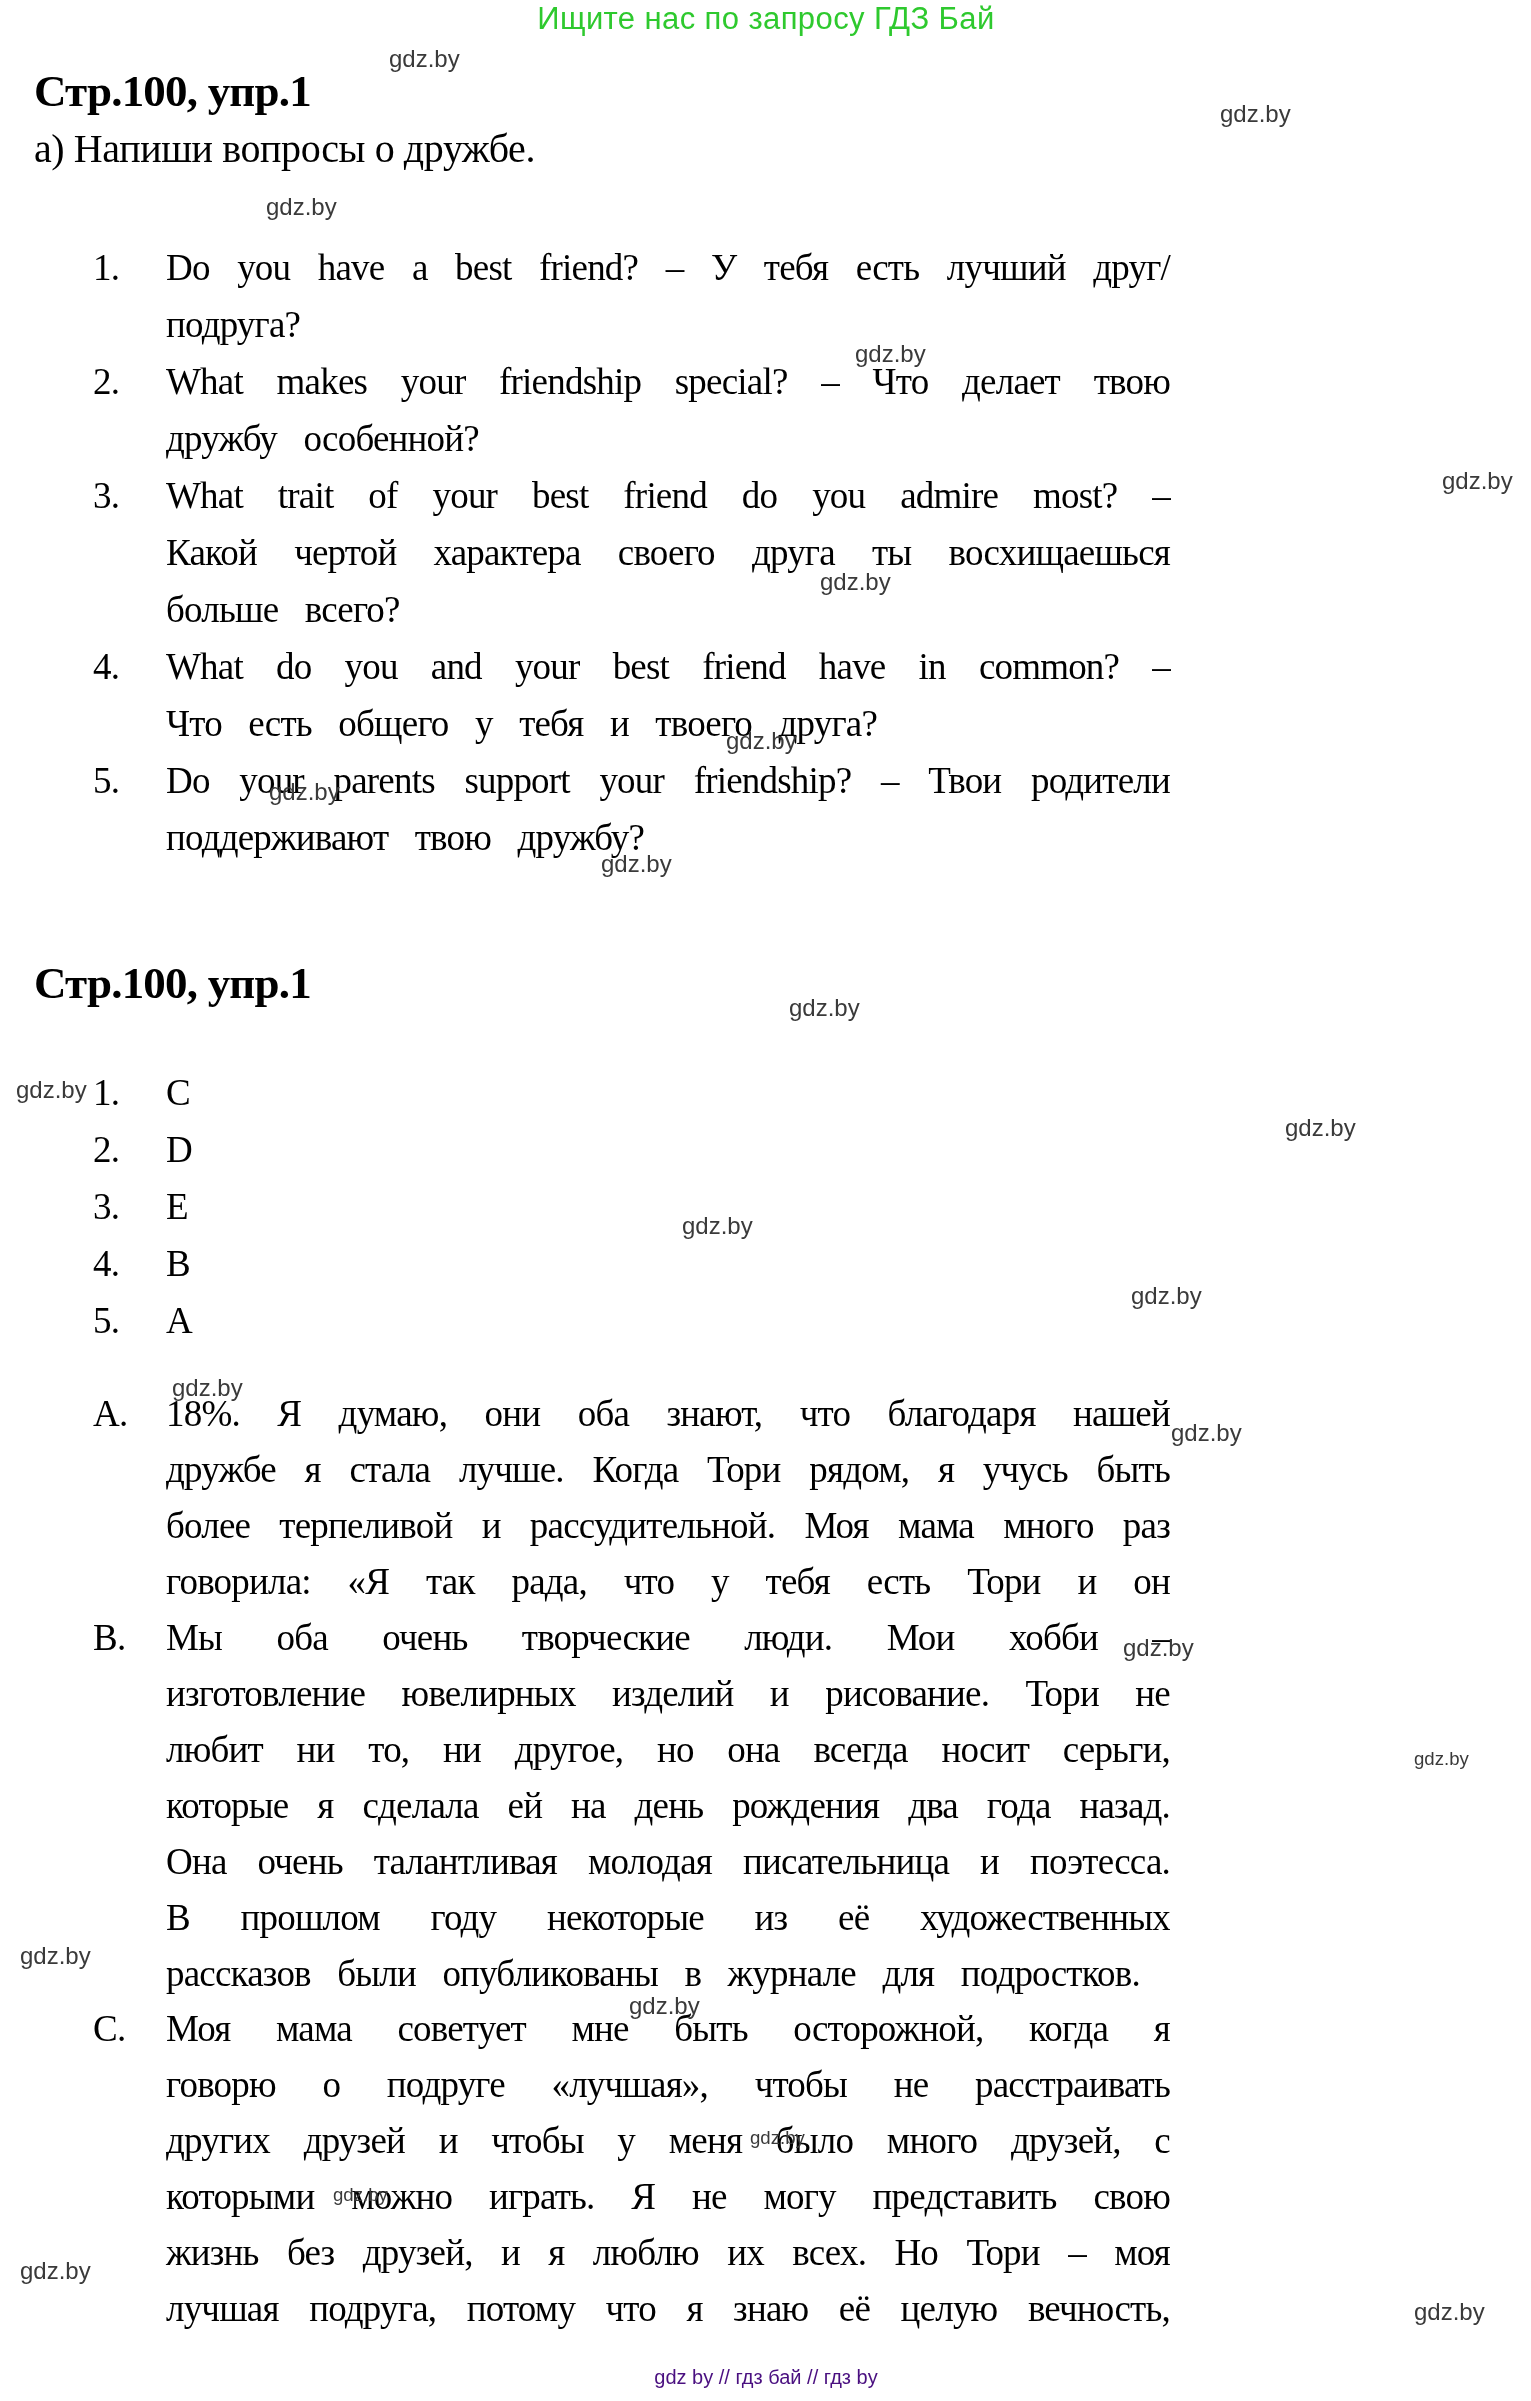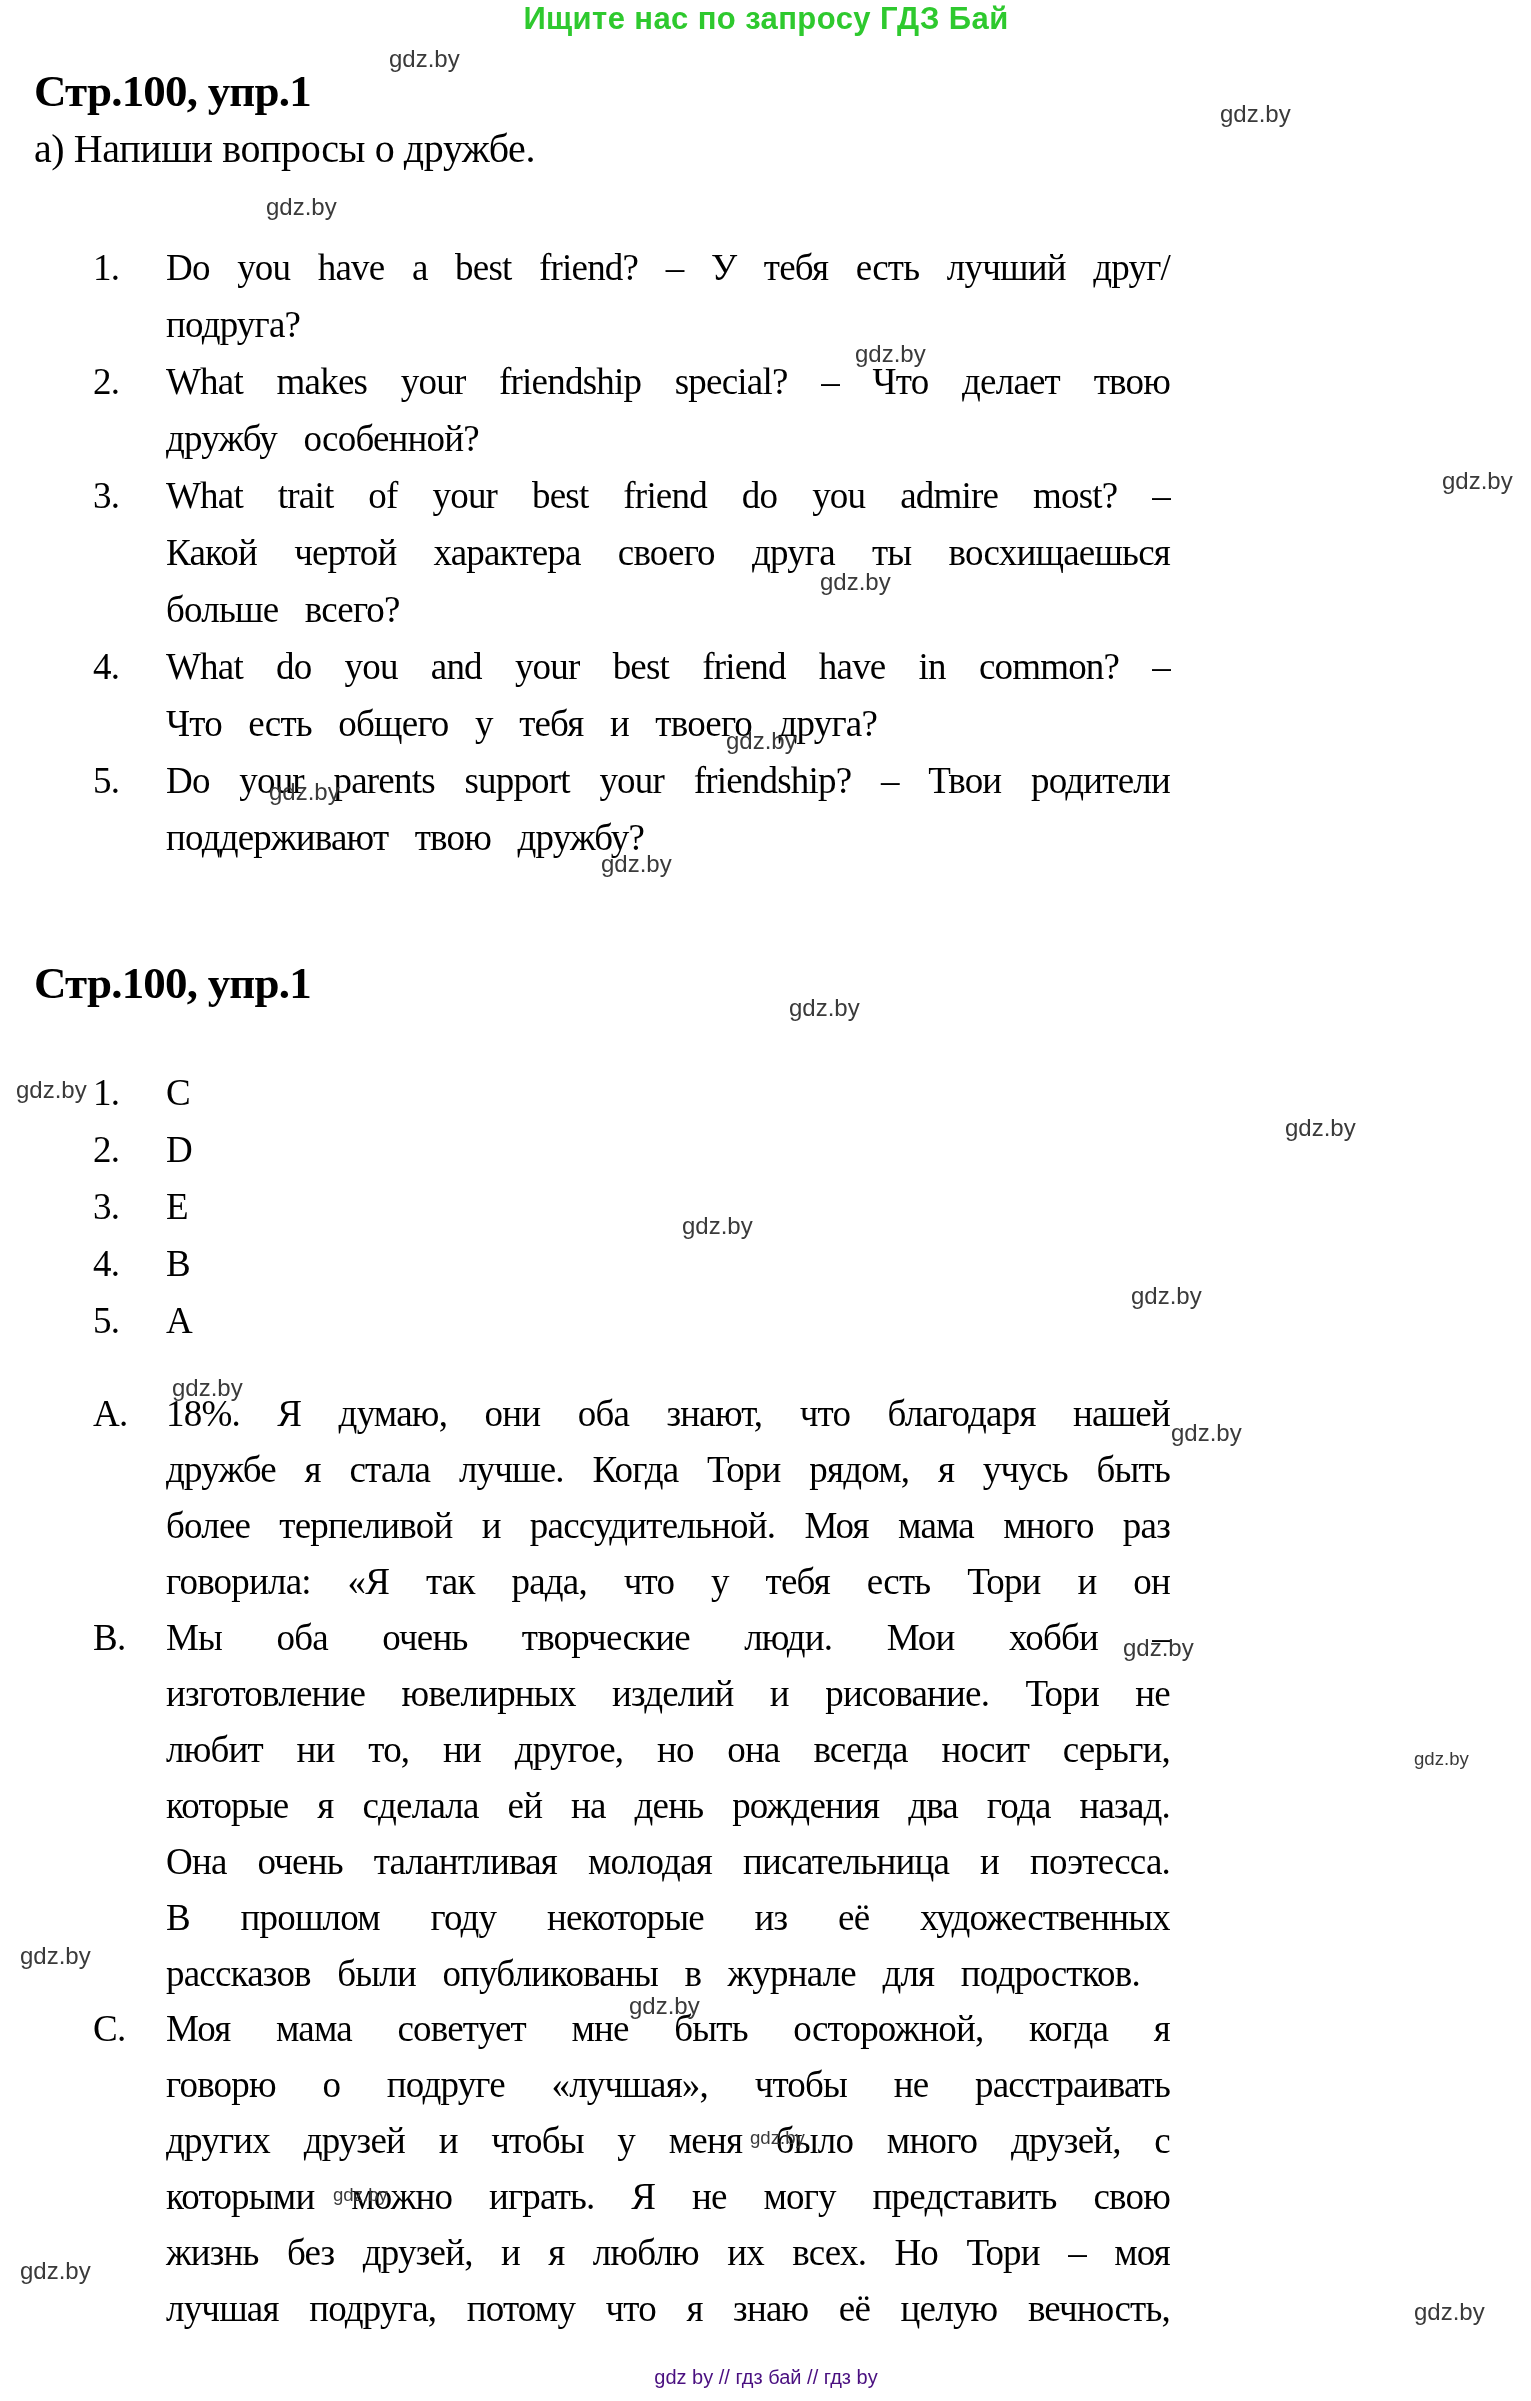--- a/index.html
+++ b/index.html
@@ -10,21 +10,20 @@
     color: #000000;
     font-family: "Liberation Serif", serif;
     overflow: hidden;
   }
   .banner {
     position: absolute; top: 1.6px; left: 0; width: 1532px;
     text-align: center;
     font-family: "Liberation Sans", sans-serif;
     font-size: 31px; line-height: 34px;
     letter-spacing: 0.4px;
-    font-weight: bold;
   }
   .content { position: absolute; top: 65px; left: 0; width: 1244px; }
   .title {
     margin: 0 36px 0 34px;
     font-size: 45px; line-height: 52px;
     font-weight: bold; letter-spacing: -0.8px;
   }
   .t2 { margin-top: 91px; }
   .task {
     margin: 6.5px 36px 0 34px;

